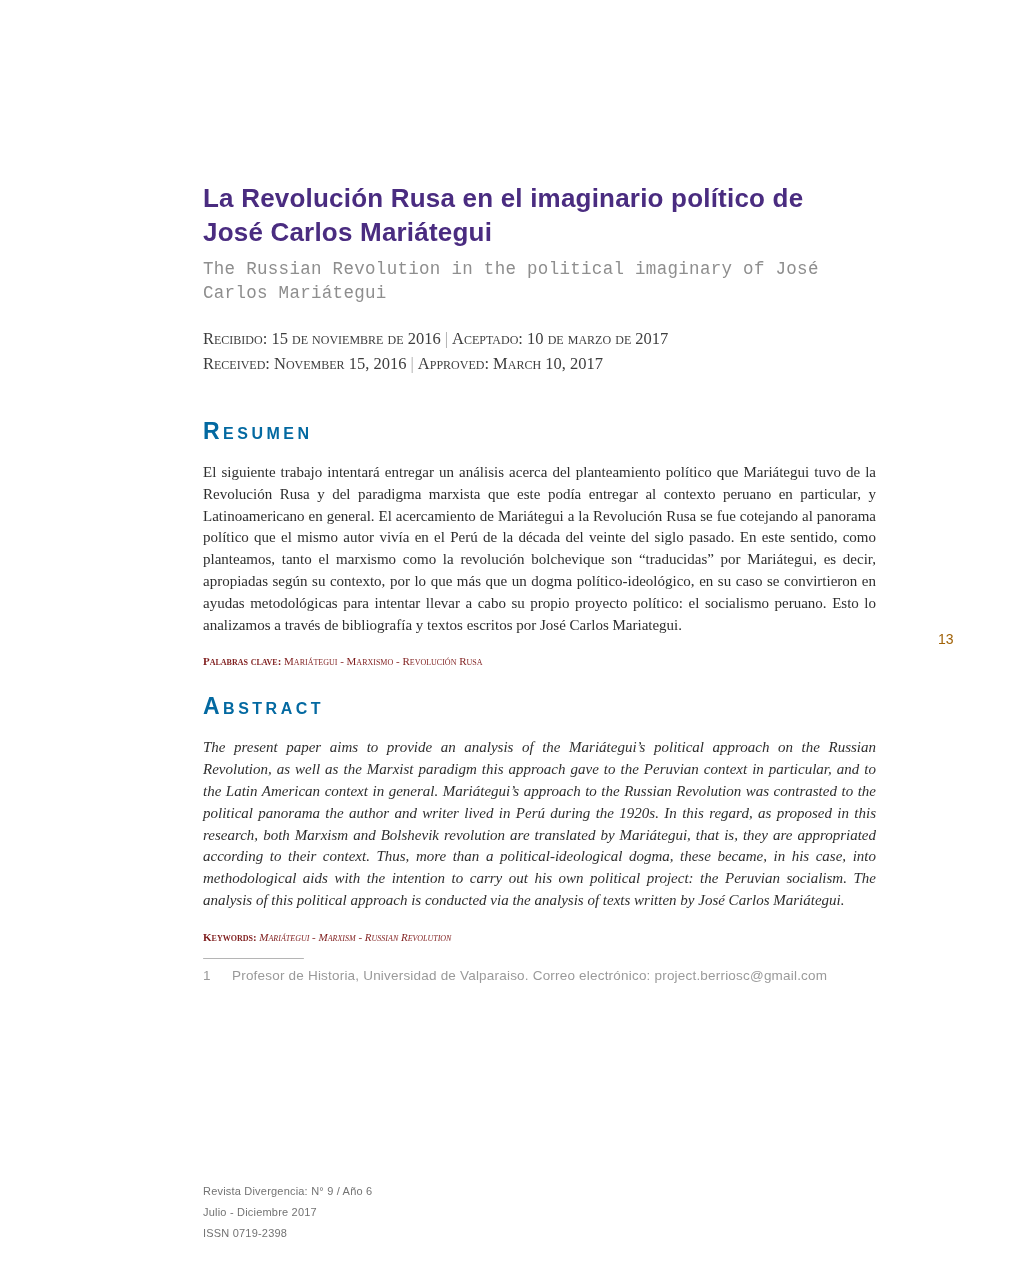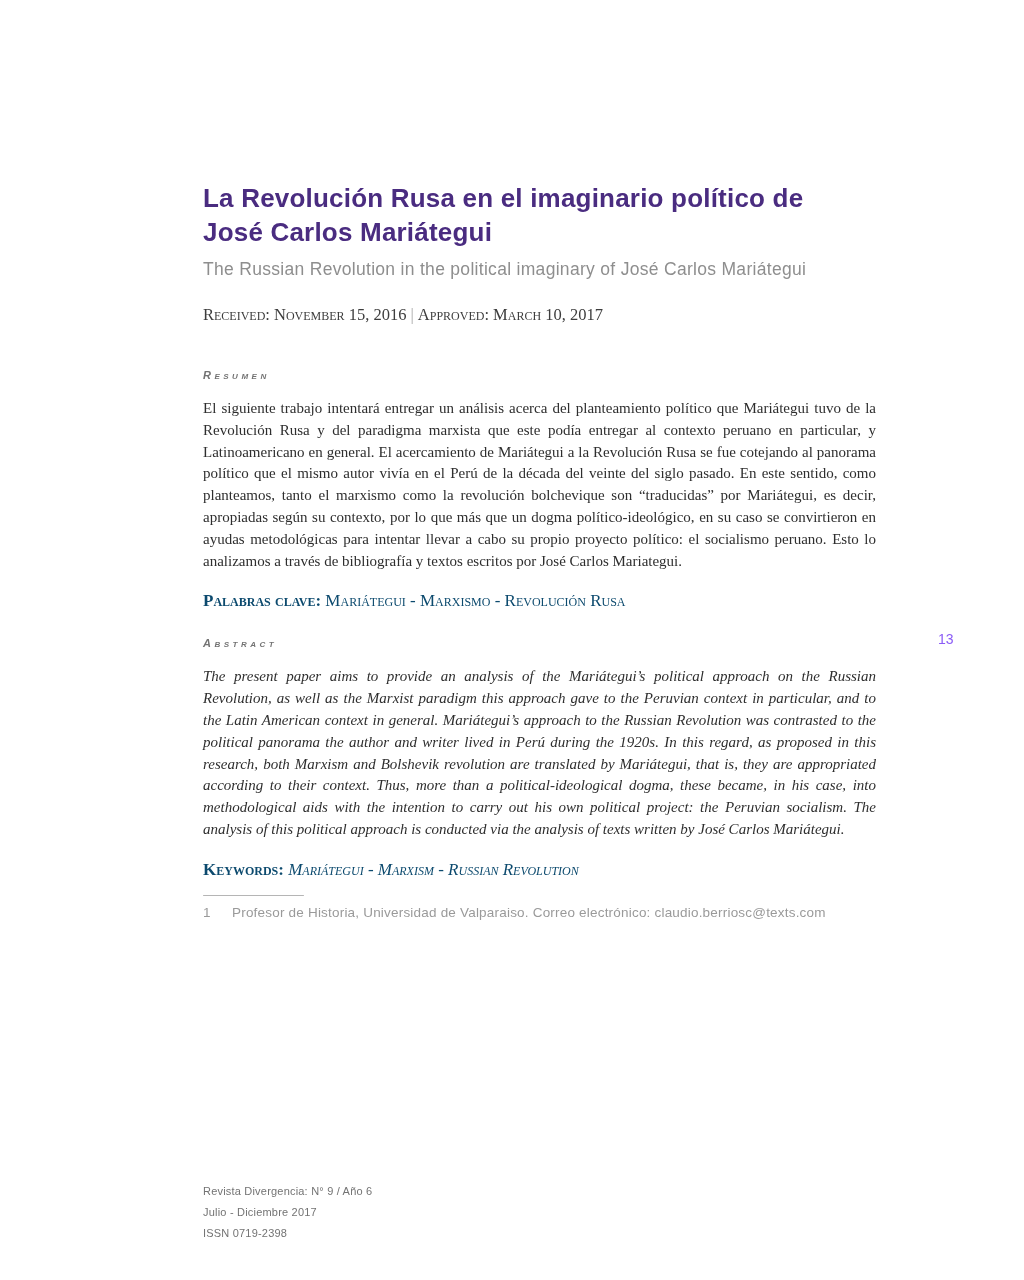--- a/index.html
+++ b/index.html
@@ -29,21 +29,21 @@
     font-family:"Liberation Sans", sans-serif;
     font-size:26px;
     line-height:34px;
     font-weight:700;
     letter-spacing:0.2px;
     color:var(--title-purple);
     max-width:650px;
   }
   .subtitle{
     margin-top:8px;
-    font-family:Liberation Sans, sans-serif;
+    font-family:Liberation Mono, monospace;
     font-size:17.5px;
     line-height:24px;
     font-weight:400;
     letter-spacing:0.3px;
     color:var(--subtitle-gray);
   }
   .author{
     margin-top:29px;
     font-family:"Liberation Sans", sans-serif;
     font-variant:small-caps;
@@ -62,40 +62,39 @@
     font-variant:small-caps;
     font-size:16.5px;
     line-height:25px;
     color:#3d3d3d;
   }
   .dates .sep{color:#a9a9a9;padding:0 4px;}
   .section-heading{
     font-family:"Liberation Sans", sans-serif;
     font-variant:small-caps;
     font-weight:600;
-    font-size:11px;
+    font-size:23px;
     letter-spacing:3.5px;
-    color:#737373;
-    font-style:italic;
+    color:#0369a1;
   }
   .h-resumen{margin-top:42px;}
   .h-abstract{margin-top:26px;}
   .body-par{
     margin-top:17px;
     font-size:15px;
     line-height:21.8px;
     text-align:justify;
     color:var(--body-ink);
   }
   .body-par.italic{font-style:italic;}
   .keywords-line{
     margin-top:19px;
     font-variant:small-caps;
-    font-size:17px;
-    color:#0c4a6e;
+    font-size:11px;
+    color:#7f1d1d;
     font-family:Liberation Serif, serif;
   }
   .kw-label{font-weight:700;}
   .kw-value.italic{font-style:italic;}
   .footnote-rule{
     margin-top:15px;
     width:101px;
     border-top:1px solid #b5b5b5;
     height:0;
   }
@@ -116,35 +115,38 @@
     line-height:21px;
     letter-spacing:0.2px;
     color:var(--footer-gray);
   }
   .page-number{
     position:absolute;
     left:938px;
     top:631px;
     font-family:"Liberation Sans", sans-serif;
     font-size:14px;
-    color:#8b5cf6;
+    color:#a16207;
   }
 </style>
 </head>
 <body>
 
 <div class="page">
   <div class="content">
 
     <h1 class="title">La Revolución Rusa en el imaginario político de José Carlos Mariátegui</h1>
 
     <h2 class="subtitle">The Russian Revolution in the political imaginary of José Carlos Mariátegui</h2>
 
 
     <div class="dates">
+      <div class="date-line">
+        <span>Recibido: 15 de noviembre de 2016</span><span class="sep">|</span><span>Aceptado: 10 de marzo de 2017</span>
+      </div>
       <div class="date-line">
         <span>Received: November 15, 2016</span><span class="sep">|</span><span>Approved: March 10, 2017</span>
       </div>
     </div>
 
     <h3 class="section-heading h-resumen">Resumen</h3>
 
     <p class="body-par">El siguiente trabajo intentará entregar un análisis acerca del planteamiento político que Mariátegui tuvo de la Revolución Rusa y del paradigma marxista que este podía entregar al contexto peruano en particular, y Latinoamericano en general. El acercamiento de Mariátegui a la Revolución Rusa se fue cotejando al panorama político que el mismo autor vivía en el Perú de la década del veinte del siglo pasado. En este sentido, como planteamos, tanto el marxismo como la revolución bolchevique son “traducidas” por Mariátegui, es decir, apropiadas según su contexto, por lo que más que un dogma político-ideológico, en su caso se convirtieron en ayudas metodológicas para intentar llevar a cabo su propio proyecto político: el socialismo peruano. Esto lo analizamos a través de bibliografía y textos escritos por José Carlos Mariategui.</p>
 
     <p class="keywords-line">
@@ -157,21 +159,21 @@
     <p class="body-par italic">The present paper aims to provide an analysis of the Mariátegui’s political approach on the Russian Revolution, as well as the Marxist paradigm this approach gave to the Peruvian context in particular, and to the Latin American context in general.  Mariátegui’s approach to the Russian Revolution was contrasted to the political panorama the author and writer lived in Perú during the 1920s. In this regard, as proposed in this research, both Marxism and Bolshevik revolution are translated by Mariátegui, that is, they are appropriated according to their context. Thus, more than a political-ideological dogma, these became, in his case, into methodological aids with the intention to carry out his own political project: the Peruvian socialism. The analysis of this political approach is conducted via the analysis of texts written by José Carlos Mariátegui.</p>
 
     <p class="keywords-line">
       <span class="kw-label">Keywords:</span>
       <span class="kw-value italic">Mariátegui - Marxism - Russian Revolution</span>
     </p>
 
     <div class="footnote-rule"></div>
 
     <div class="footnote">
-      <span class="fn-num">1</span><span class="fn-text">Profesor de Historia, Universidad de Valparaiso. Correo electrónico: claudio.berriosc@texts.com</span>
+      <span class="fn-num">1</span><span class="fn-text">Profesor de Historia, Universidad de Valparaiso. Correo electrónico: project.berriosc@gmail.com</span>
     </div>
 
   </div>
 
   <div class="footer">
     <div>Revista Divergencia: N° 9 / Año 6</div>
     <div>Julio - Diciembre 2017</div>
     <div>ISSN 0719-2398</div>
   </div>
 

